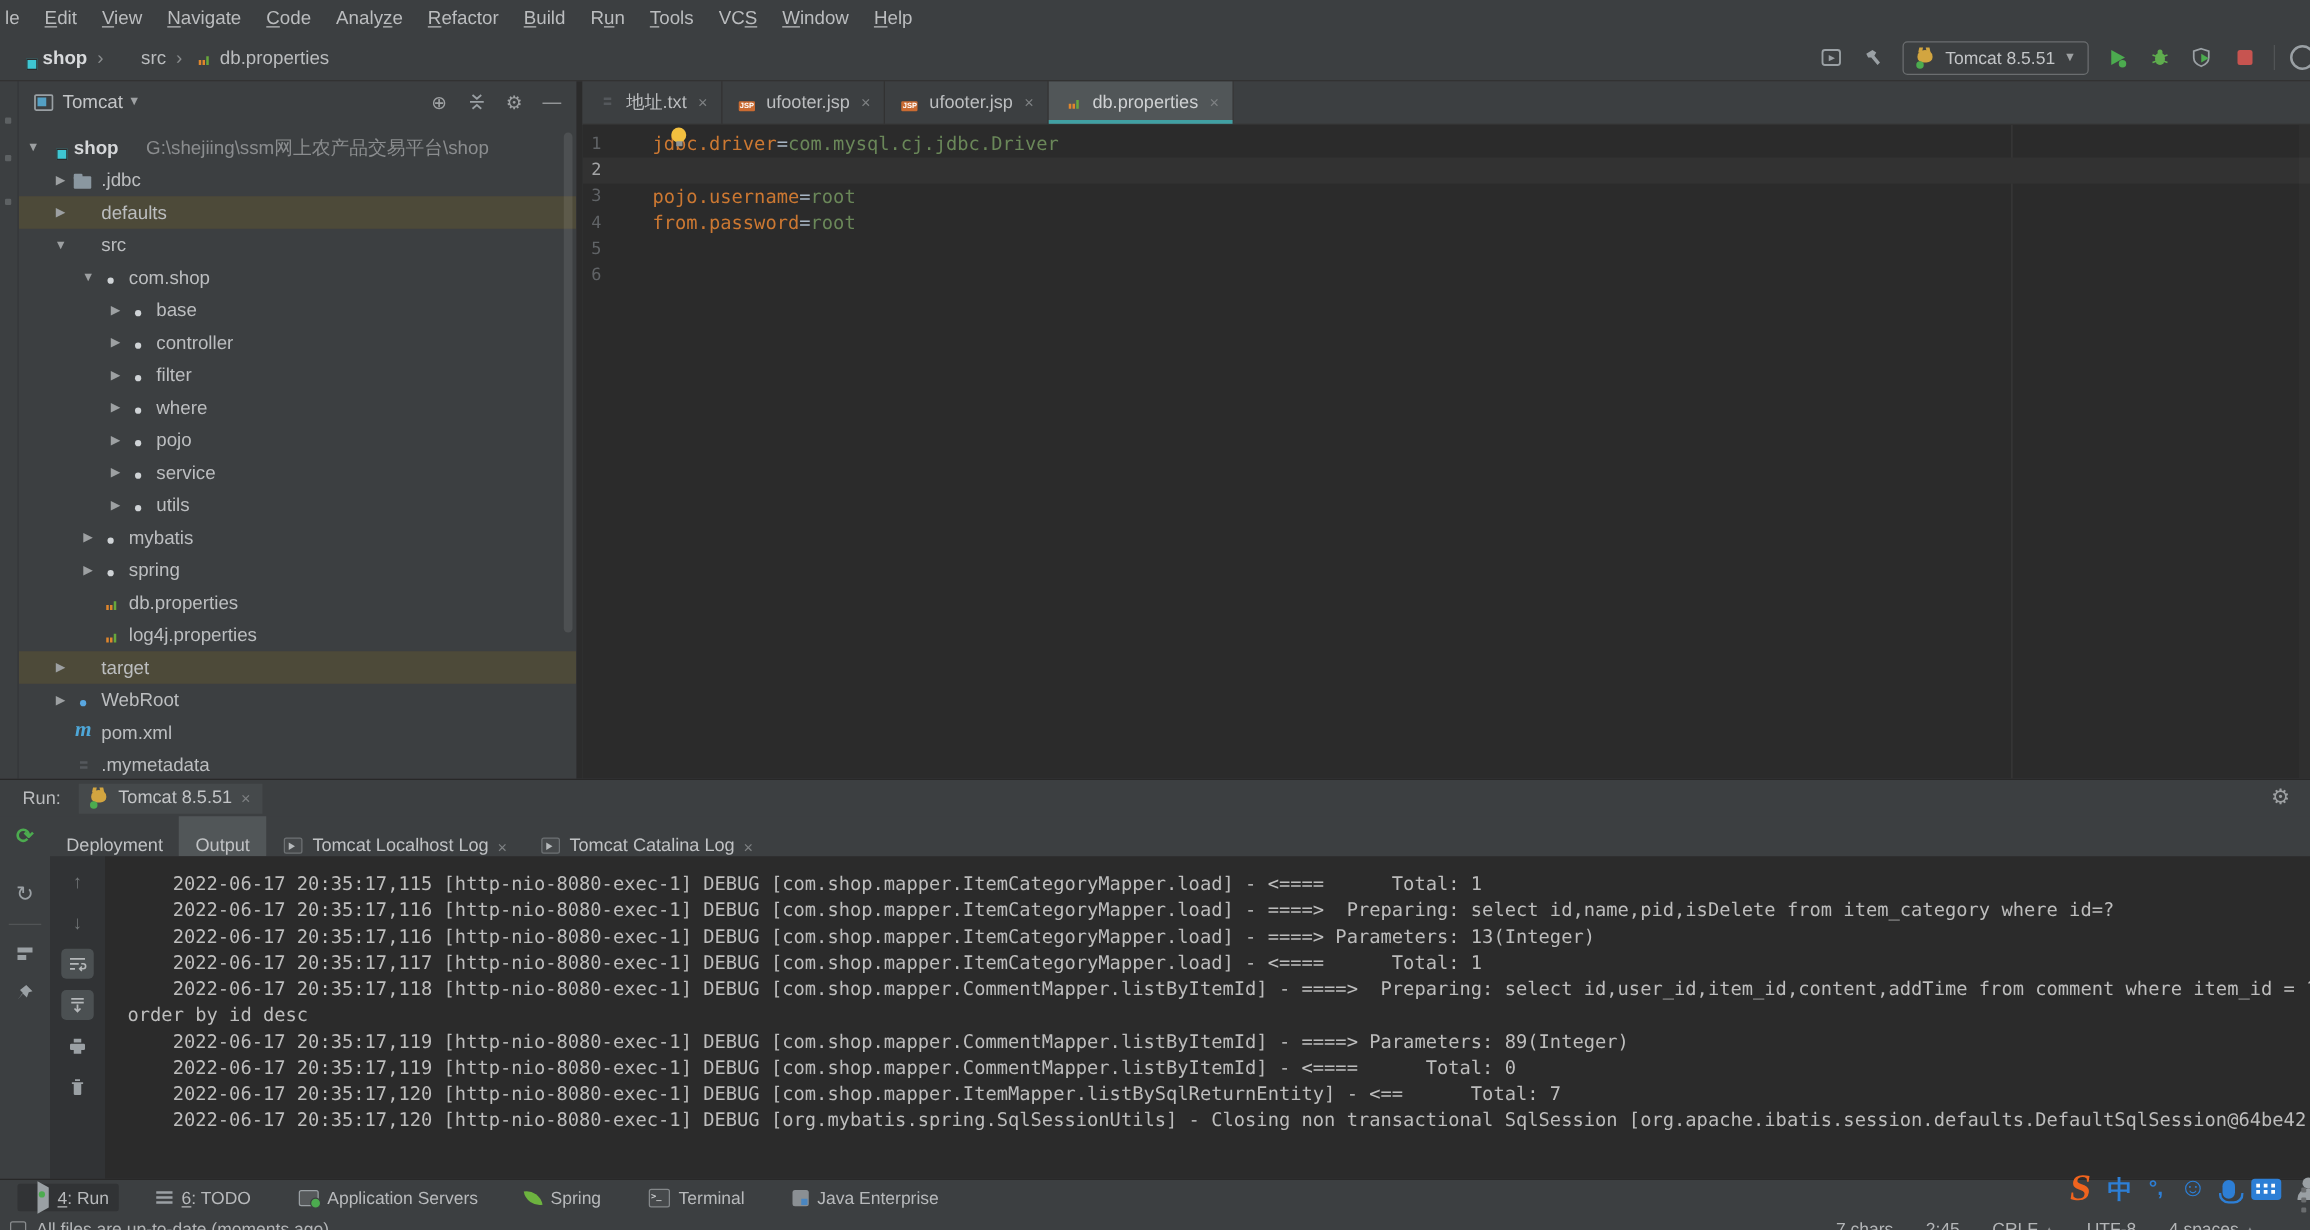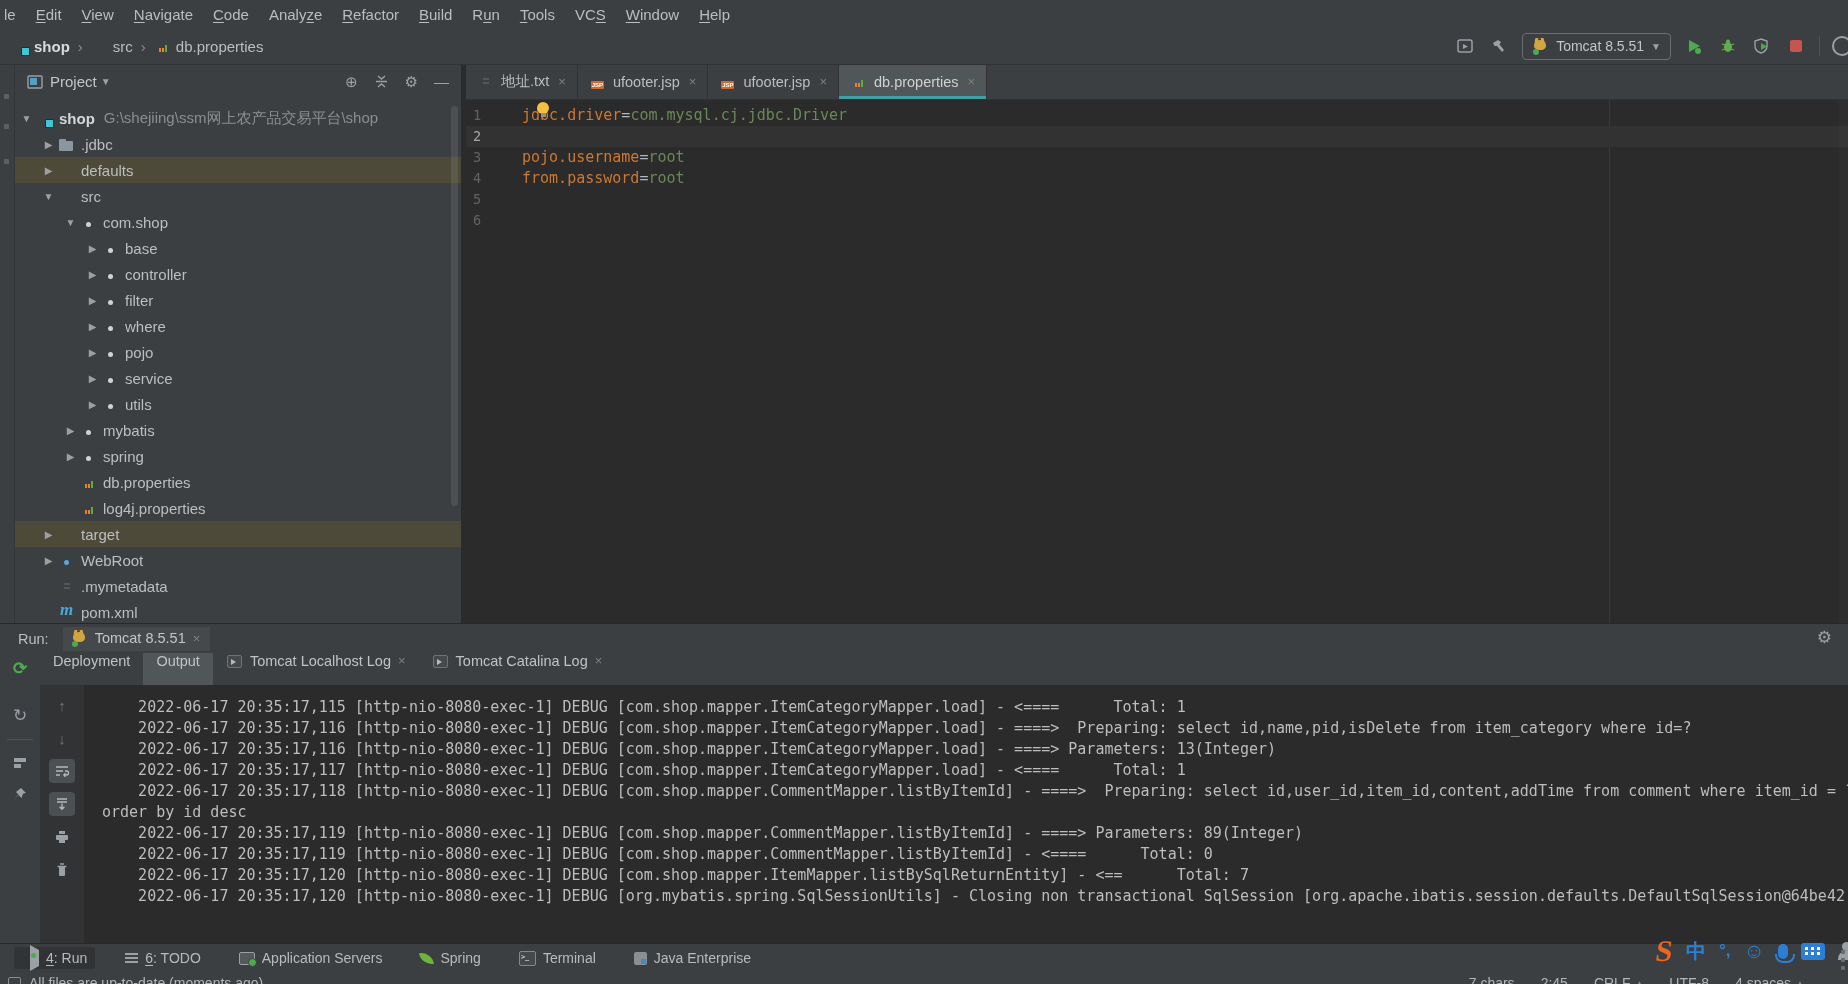--- a/index.html
+++ b/index.html
@@ -41,21 +41,21 @@
   #project-header{height:35px;display:flex;align-items:center;padding:0 12px;font-size:15px;color:#c3c5c7;}
   #project-header .ttl{margin:0 4px 0 7px;}
   #ph-caret{font-size:10px;color:#9ea1a3;margin-right:auto;}
   .ph-ic{color:#9ea1a3;margin-left:16px;font-size:15px;}
   #tree{padding-top:6px;font-size:15px;}
   .trow{height:26px;display:flex;align-items:center;white-space:nowrap;}
   .trow.hl{background:#4d4a39;}
   .arr{width:19px;flex:none;text-align:center;color:#9da0a2;font-size:10px;}
   .tlabel{margin-left:6px;color:#bcbec0;}
   .trow.bold .tlabel{font-weight:bold;color:#d5d7d9;}
-  .textra{margin-left:9px;color:#8b8d8f;}
+  .textra{margin-left:22px;color:#8b8d8f;}
   #tree-scroll{position:absolute;right:3px;top:42px;width:7px;height:400px;background:rgba(255,255,255,0.09);border-radius:4px;}
 
   
   #editor-zone{flex:1;display:flex;flex-direction:column;border-left:5px solid #2b2b2b;min-width:0;}
   #tabsbar{height:35px;background:#3c3f41;border-bottom:1px solid #323232;display:flex;}
   .etab{display:flex;align-items:center;gap:7px;padding:0 11px;font-size:14.5px;color:#bcbec0;
     border-right:1px solid #323232;position:relative;}
   .etab .x{color:#7e8183;font-size:13px;margin-left:2px;}
   .etab.active{background:#515658;color:#cfd1d3;}
   .etab.active::after{content:"";position:absolute;left:0;right:0;bottom:0;height:3px;background:#41a0a3;}
@@ -110,21 +110,21 @@
   #run-session-tab .x{color:#7e8183;font-size:13px;}
   #run-gear{position:absolute;right:16px;top:3px;color:#9da0a2;font-size:17px;}
   #run-body{flex:1;display:flex;min-height:0;}
   #colA{width:40px;background:#3c3f41;display:flex;flex-direction:column;align-items:center;padding-top:7px;gap:15px;}
   .rricon{font-size:17px;color:#9aa0a4;line-height:17px;}
   .rricon.green{color:#4cab4f;font-weight:bold;}
   .stop-sq2{width:13px;height:13px;background:#c75450;border-radius:2px;}
   .asep{width:26px;height:1px;background:#515456;}
   #run-right{flex:1;display:flex;flex-direction:column;min-width:0;}
   #run-tabs{height:32px;display:flex;align-items:stretch;background:#3c3f41;font-size:14.5px;color:#c0c2c4;}
-  .rtab{display:flex;align-items:flex-start;gap:7px;padding:0 13px;}
+  .rtab{display:flex;align-items:flex-end;gap:7px;padding:0 13px;}
   .rtab.selected{background:#515658;}
   .rtab .x{color:#7e8183;font-size:13px;}
   #console-row{flex:1;display:flex;min-height:0;}
   #colB{width:44px;background:#313335;display:flex;flex-direction:column;align-items:center;padding-top:8px;gap:9px;}
   .bbtn{width:26px;height:24px;display:flex;align-items:center;justify-content:center;border-radius:4px;color:#9aa0a4;font-size:15px;}
   .bbtn.on{background:#4b5052;}
   .bbtn.dim{color:#737779;}
   #console{flex:1;background:#2b2b2b;padding:12px 0 0 18px;overflow:hidden;
     font-family:"DejaVu Sans Mono","Liberation Mono",monospace;font-size:15px;line-height:21px;color:#bdbdbd;}
   .logline{white-space:pre;height:21px;}
@@ -272,21 +272,21 @@
     <span class="dotmark" style="top:60px"></span>
     <span class="dotmark" style="top:95px"></span>
   </div>
 
   <div id="project-panel">
     <div id="project-header">
       <svg class="sic" width="16" height="16" viewBox="0 0 16 16">
           <rect x="1" y="2" width="14" height="12" rx="1" fill="none" stroke="#9aa0a4" stroke-width="1.4"></rect>
           <rect x="3" y="4" width="7" height="7" fill="#54a0c4"></rect>
         </svg>
-      <span class="ttl">Project</span>
+      <span class="ttl">Tomcat</span>
       <span id="ph-caret">▼</span>
       <span class="ph-ic">⊕</span>
       <span class="ph-ic">
         <svg class="sic" width="15" height="15" viewBox="0 0 15 15">
             <path d="M4 2l3.5 3L11 2M4 13l3.5-3 3.5 3M2 7.5h11" stroke="#9aa0a4" stroke-width="1.4" fill="none"></path>
           </svg>
       </span>
       <span class="ph-ic">⚙</span>
       <span class="ph-ic">—</span>
     </div>
@@ -431,33 +431,33 @@
         <div class="trow" style="padding-left: 24px;">
           <span class="arr">▶</span>
           <span class="ic folder-web">
             <i></i>
             <b></b>
           </span>
           <span class="tlabel">WebRoot</span>
         </div>
         <div class="trow" style="padding-left: 24px;">
           <span class="arr"></span>
-          <span class="ic file-text">
-            <i></i>
-            <b></b>
-          </span>
-          <span class="tlabel">.mymetadata</span>
+          <span class="ic file-maven">
+            <i></i>
+            <b></b>
+          </span>
+          <span class="tlabel">pom.xml</span>
         </div>
         <div class="trow" style="padding-left: 24px;">
           <span class="arr"></span>
-          <span class="ic file-maven">
-            <i></i>
-            <b></b>
-          </span>
-          <span class="tlabel">pom.xml</span>
+          <span class="ic file-text">
+            <i></i>
+            <b></b>
+          </span>
+          <span class="tlabel">.mymetadata</span>
         </div>
       </div>
     <div id="tree-scroll"></div>
   </div>
 
   <div id="editor-zone">
     <div id="tabsbar">
         <div class="etab">
           <span class="ic file-text">
             <i></i>

